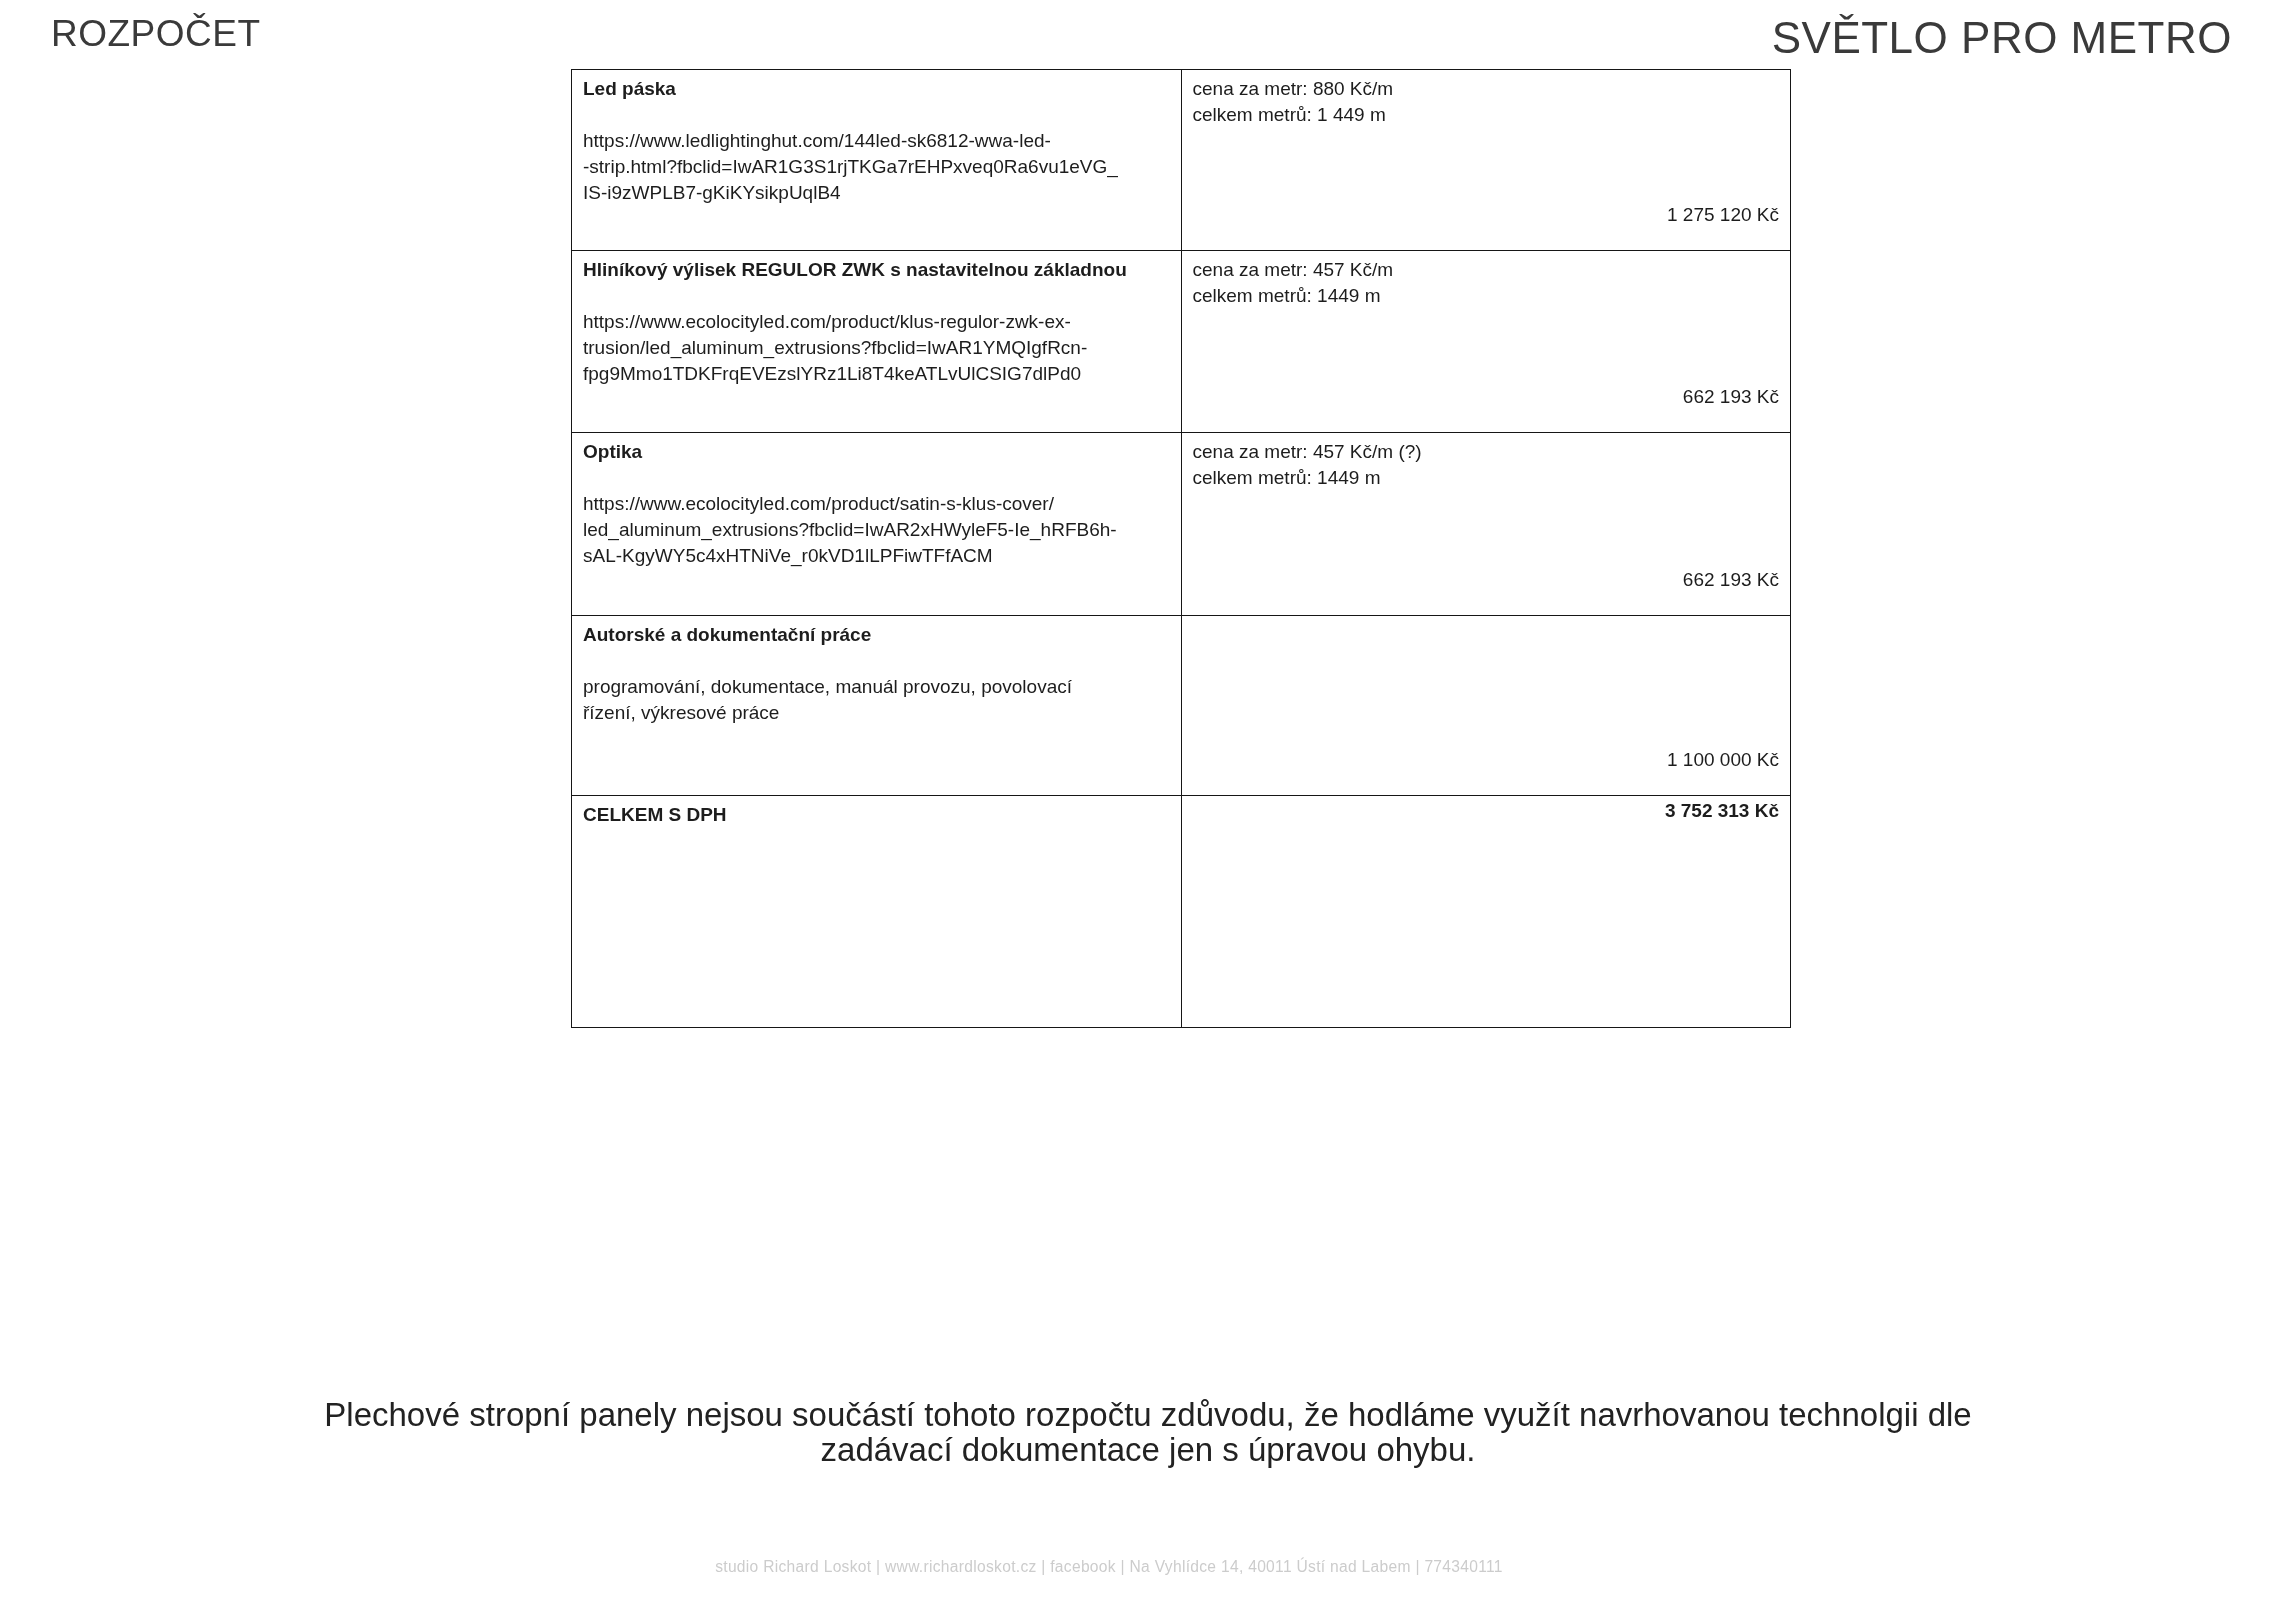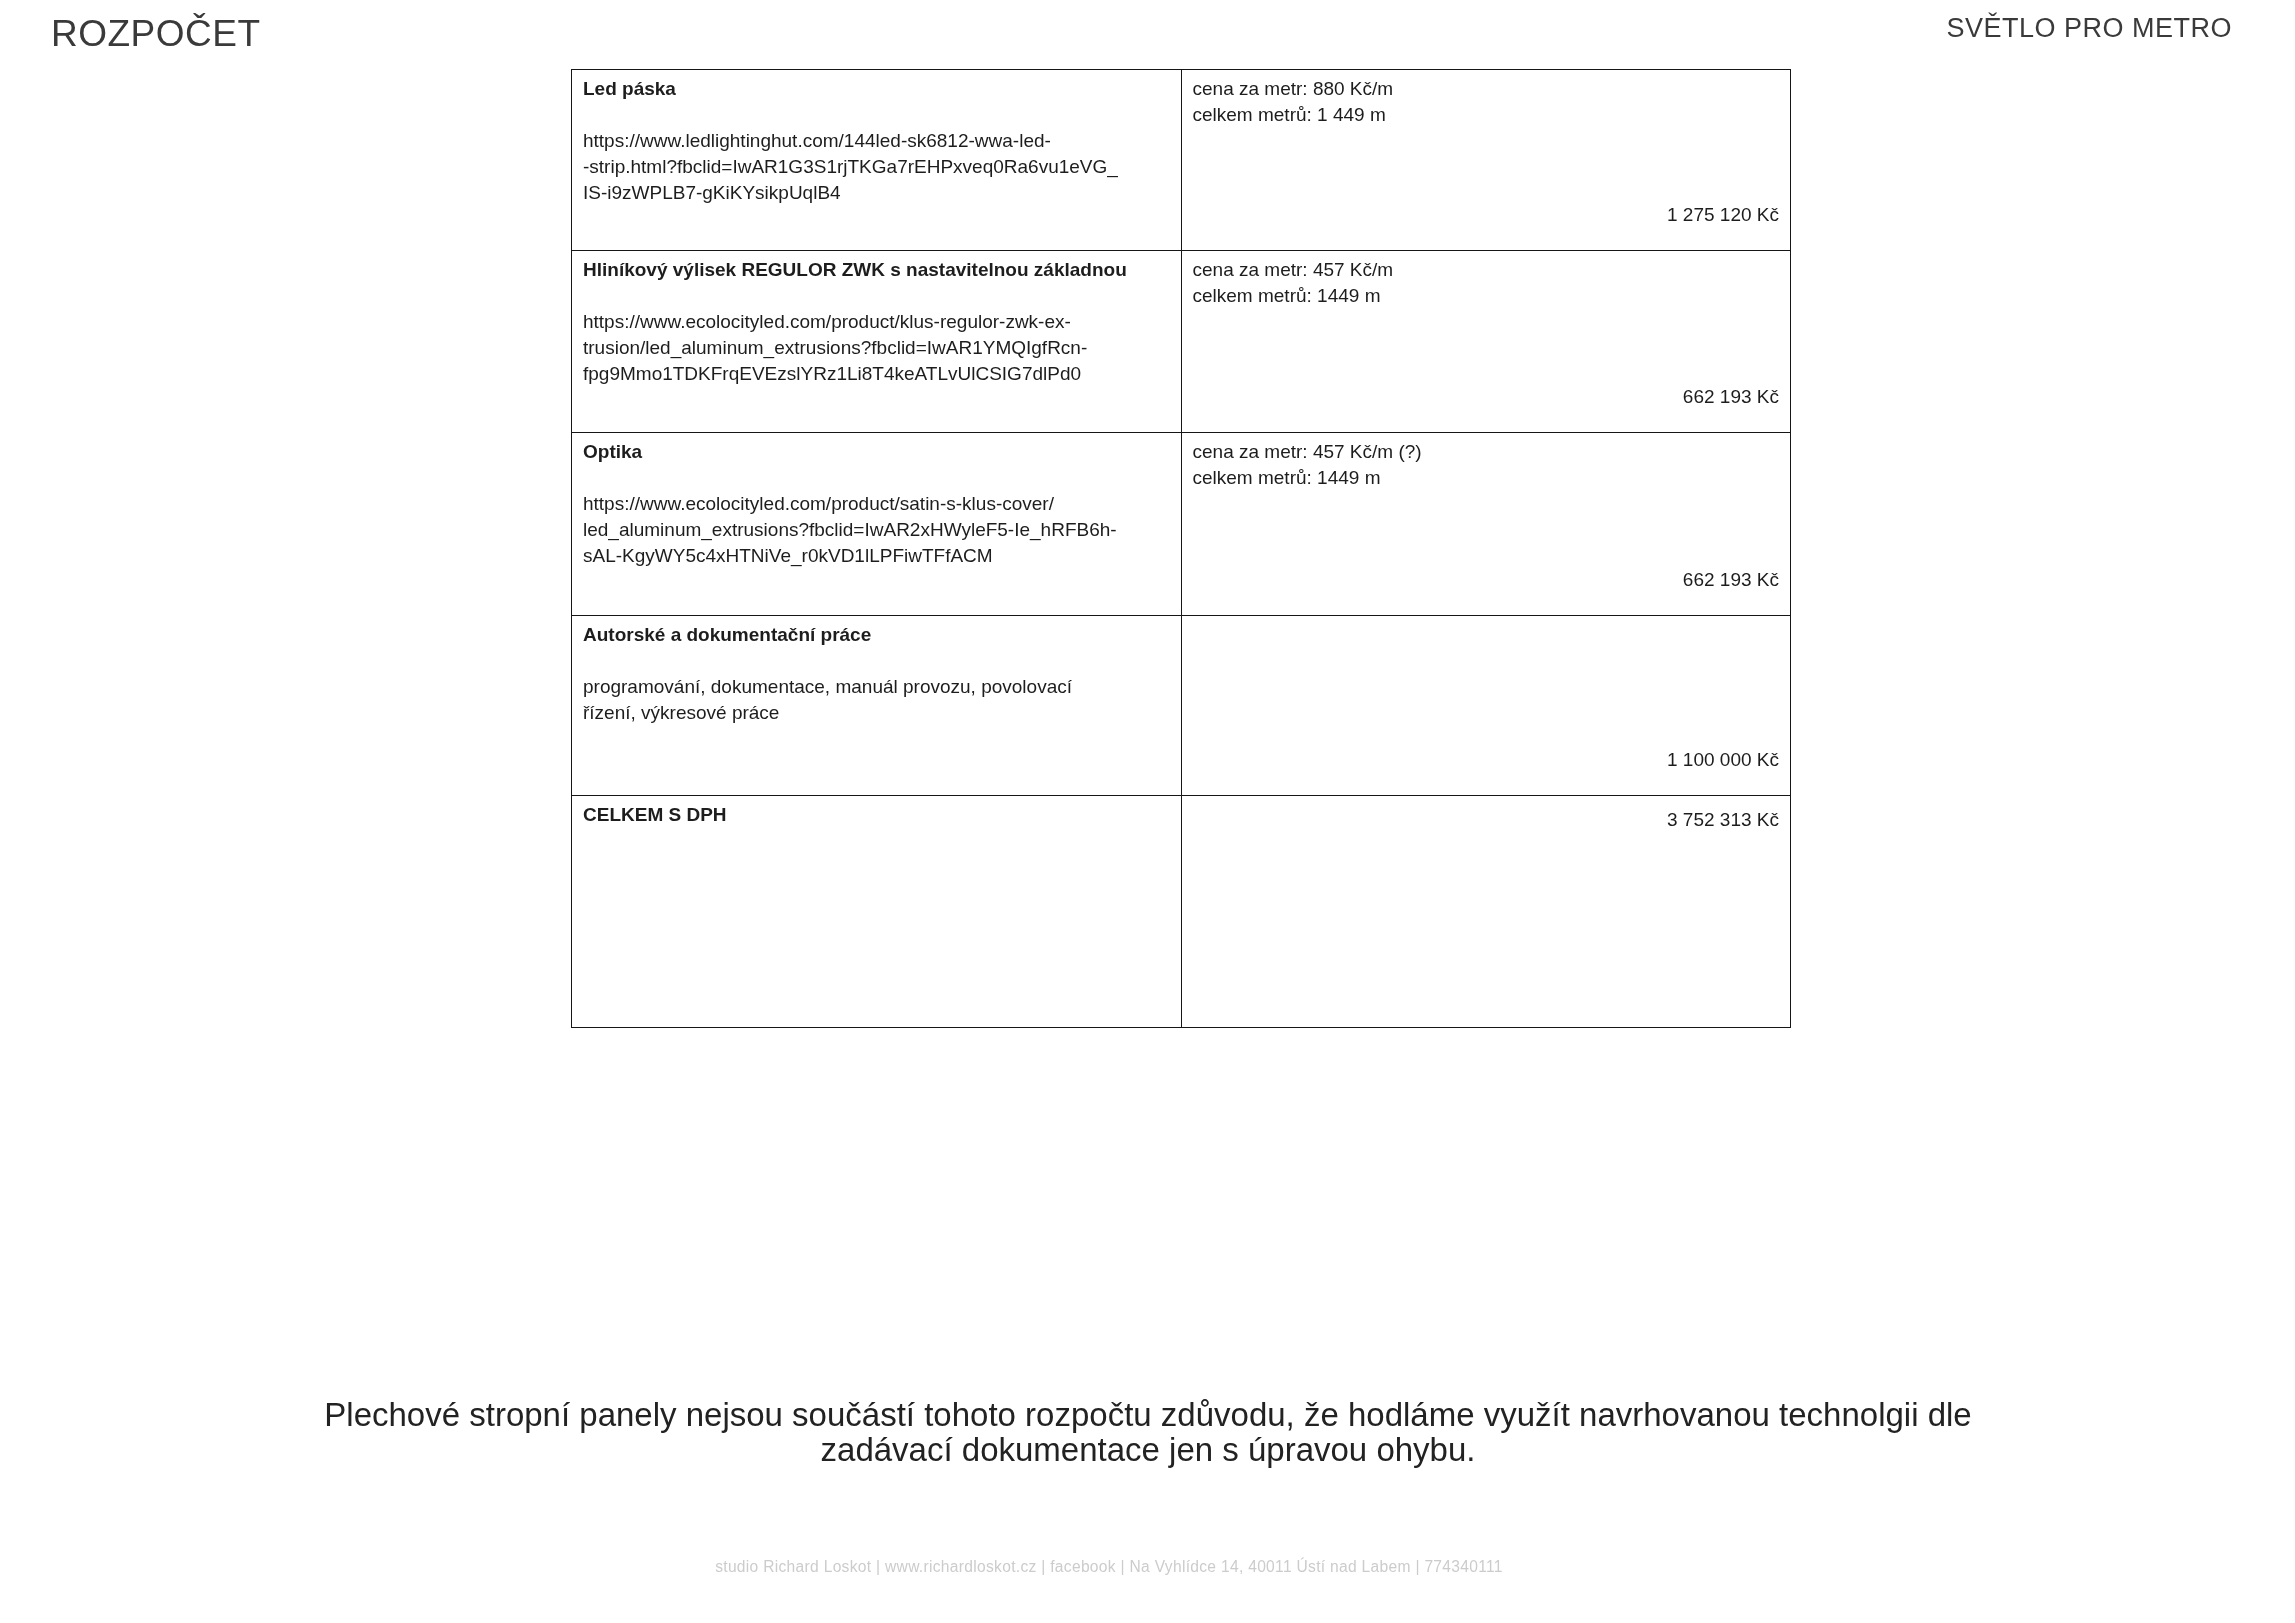--- a/index.html
+++ b/index.html
@@ -16,21 +16,21 @@
   
   .page-title {
     position: absolute;
     top: 13px;
     font-weight: 300;
     color: #3a3a3a;
     letter-spacing: 0.5px;
     white-space: nowrap;
   }
   .page-title.left  { left: 51px;  font-size: 37px; }
-  .page-title.right { right: 64px; font-size: 27px; }
+  .page-title.right { right: 64px; font-size: 44px; }
 
   
   table.budget {
     position: absolute;
     left: 571px;
     top: 69px;
     width: 1220px;
     border-collapse: collapse;
     table-layout: fixed;
   }
@@ -64,23 +64,23 @@
   .amount {
     position: absolute;
     right: 11px;
     bottom: 22px;
     white-space: nowrap;
   }
   tr.r4 .amount, tr.r5 .amount { bottom: 48px; }
   .total-label { font-weight: 700; margin: 0; }
   .total-amount {
     position: absolute;
-    top: 11px;
+    top: 2px;
     right: 11px;
-    font-weight: 400;
+    font-weight: 700;
     white-space: nowrap;
   }
 
   
   .footnote {
     position: absolute;
     top: 1379px;
     left: 0;
     width: 2296px;
     text-align: center;

